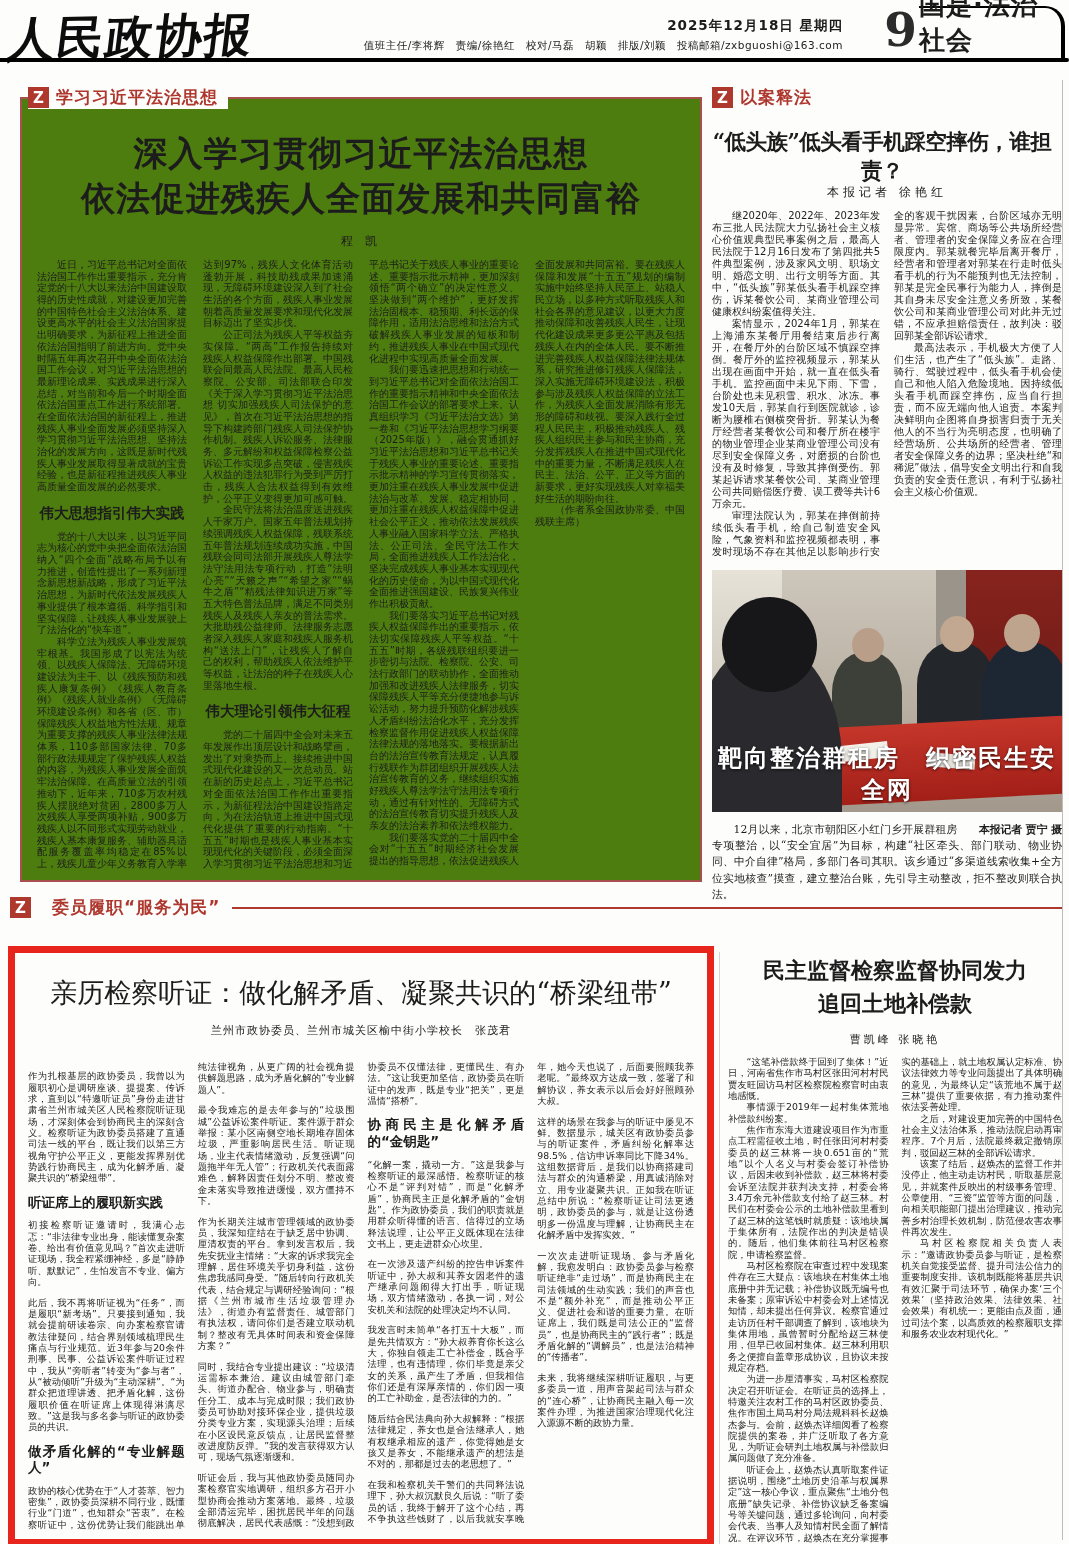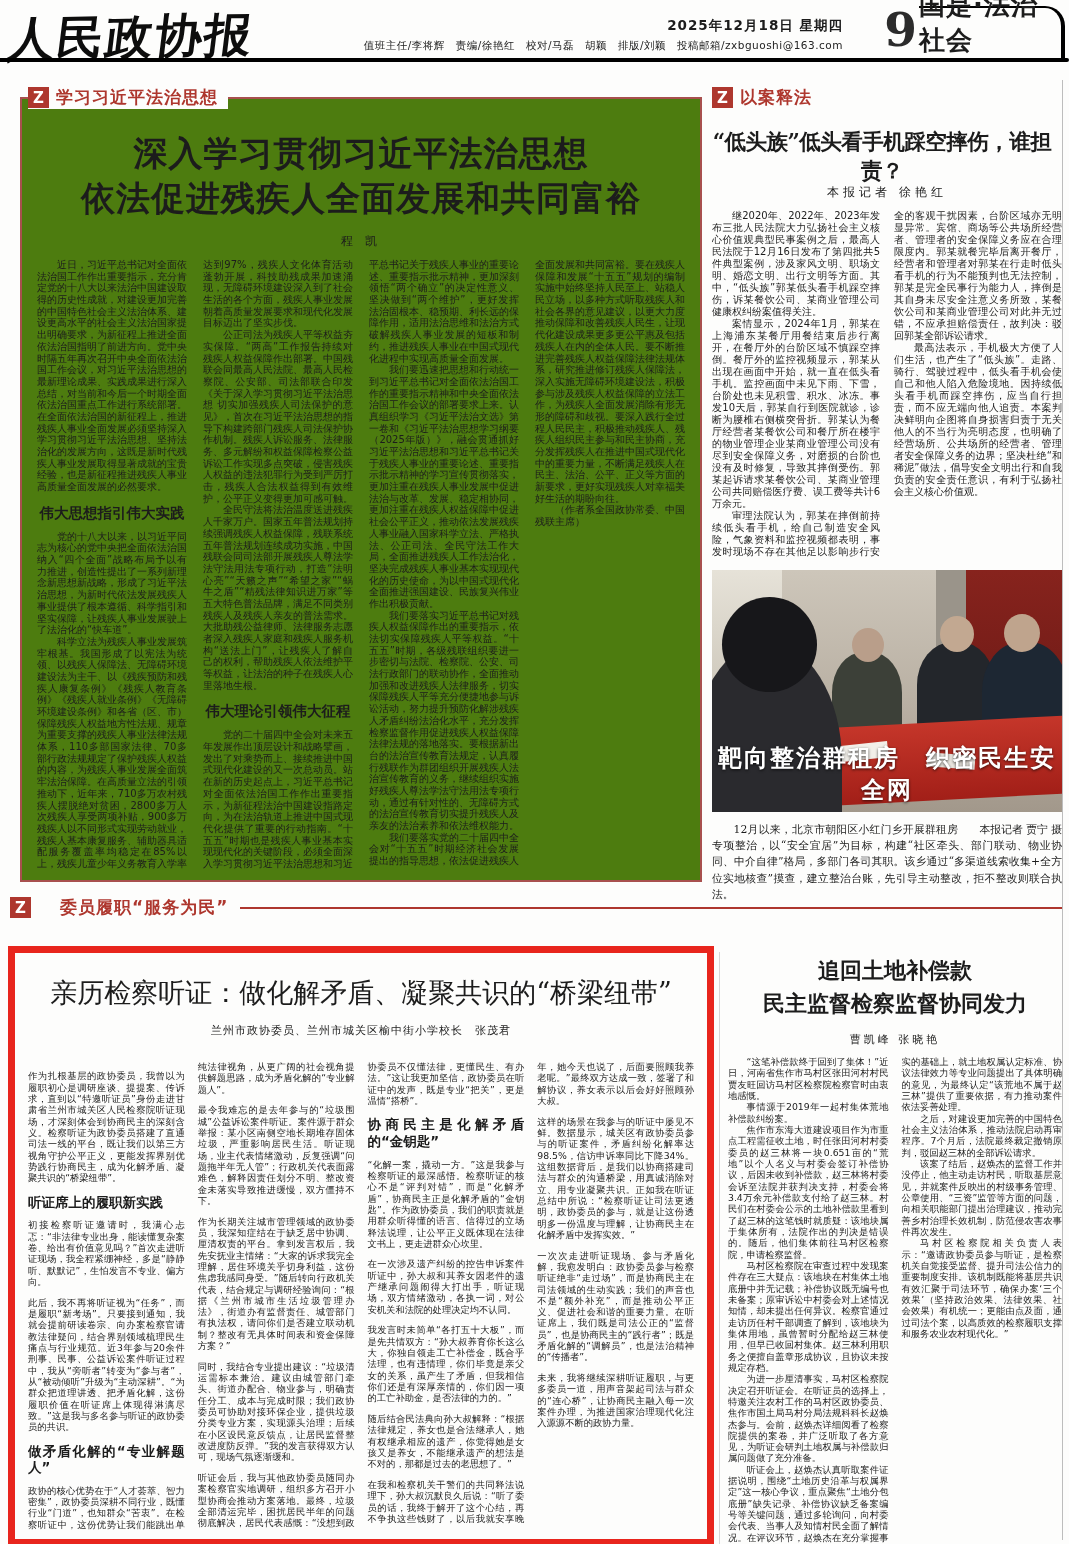--- a/index.html
+++ b/index.html
@@ -64,21 +64,21 @@
   .ph-p4h{right:22px;bottom:160px;width:36px;height:38px;border-radius:50%;background:#bfa48d;}
   .ph-table{left:0;bottom:0;width:100%;height:78px;background:linear-gradient(180deg,#c5362a,#a21f18);
       transform:skewY(-3deg);transform-origin:left bottom;}
   .ph-paper1{left:120px;bottom:52px;width:56px;height:16px;background:#f2efe9;transform:rotate(-6deg);}
   .ph-paper2{left:215px;bottom:44px;width:48px;height:14px;background:#eae6df;transform:rotate(4deg);}
   .photo-title{position:absolute;left:0;right:0;bottom:6px;text-align:center;color:#fff;
       font-size:24px;font-weight:900;letter-spacing:2px;text-shadow:0 1px 3px rgba(0,0,0,.75);}
   .caption{position:absolute;left:712px;top:822px;width:350px;font-family:"DejaVu Serif",serif;
       font-size:10.8px;line-height:1.5;text-align:justify;}
   .caption p{margin:0;text-indent:2em;}
-  .credit{float:right;white-space:nowrap;font-weight:normal;}
+  .credit{float:right;white-space:nowrap;font-weight:bold;}
   
   .red-box{position:absolute;left:8px;top:946px;width:706px;height:600px;border:7px solid #e8251d;
       background:#fdfdfc;box-sizing:border-box;}
   .hear-headline{margin-top:22px;text-align:center;font-family:"DejaVu Serif",serif;
       font-size:27px;font-weight:400;letter-spacing:0;}
   .hear-byline{margin-top:12px;font-size:11px;letter-spacing:1px;}
   .hear-body{position:absolute;left:13px;right:13px;top:108px;bottom:4px;
       column-count:4;column-gap:13px;column-fill:auto;overflow:hidden;}
   .hear-body{font-size:9.3px;line-height:1.22;text-align:justify;}
   .hear-body h3{font-size:13.5px;margin:10px 0 7px;}
@@ -163,21 +163,21 @@
     <div class="ph ph-p1"></div>
     <div class="ph ph-p1hair"></div>
     <div class="photo-title">靶向整治群租房　织密民生安全网</div>
   </div>
   <div class="caption">
     <p><span class="credit">本报记者 贾宁 摄</span><span>12月以来，北京市朝阳区小红门乡开展群租房专项整治，以“安全宜居”为目标，构建“社区牵头、部门联动、物业协同、中介自律”格局，多部门各司其职。该乡通过“多渠道线索收集+全方位实地核查”摸查，建立整治台账，先引导主动整改，拒不整改则联合执法。</span></p>
   </div>
 
   <div class="kicker-row">
     <span class="kz">Z</span>
-    <span class="ktext" style="margin-left:22px">委员履职“服务为民”</span>
+    <span class="ktext" style="margin-left:14px">委员履职“服务为民”</span>
     <span class="kline"></span>
   </div>
 
   <div class="red-box">
     <div class="hear-headline">亲历检察听证：做化解矛盾、凝聚共识的“桥梁纽带”</div>
     <div class="byline hear-byline">兰州市政协委员、兰州市城关区榆中街小学校长　张茂君</div>
     <div class="hear-body">
         <p>作为扎根基层的政协委员，我曾以为履职初心是调研座谈、提提案、传诉求，直到以“特邀听证员”身份走进甘肃省兰州市城关区人民检察院听证现场，才深刻体会到协商民主的深刻含义。检察听证为政协委员搭建了直通司法一线的平台，既让我们以第三方视角守护公平正义，更能发挥界别优势践行协商民主，成为化解矛盾、凝聚共识的“桥梁纽带”。</p>
         <h3>听证席上的履职新实践</h3>
         <p>初接检察听证邀请时，我满心忐忑：“非法律专业出身，能读懂复杂案卷、给出有价值意见吗？”首次走进听证现场，我全程紧绷神经，多是“静静听、默默记”，生怕发言不专业、偏方向。</p>
@@ -194,22 +194,22 @@
         <p>我发言时未简单“各打五十大板”，而是先共情双方：“孙大叔养育你长这么大，你独自领走工亡补偿金，既合乎法理，也有违情理，你们毕竟是亲父女的关系，虽产生了矛盾，但我相信你们还是有深厚亲情的，你们因一项的工亡补助金，是否法律的力的。”</p>
         <p>随后结合民法典向孙大叔解释：“根据法律规定，养女也是合法继承人，她有权继承相应的遗产，你觉得她是女孩又是养女，不能继承遗产的想法是不对的，那都是过去的老思想了。”</p>
         <p>在我和检察机关干警们的共同释法说理下，孙大叔沉默良久后说：“听了委员的话，我终于解开了这个心结，再不争执这些钱财了，以后我就安享晚年，她今天也说了，后面要照顾我养老呢。”最终双方达成一致，签署了和解协议，养女表示以后会好好照顾孙大叔。</p>
         <p>这样的场景在我参与的听证中屡见不鲜。数据显示，城关区有政协委员参与的听证案件，矛盾纠纷化解率达98.5%，信访申诉率同比下降34%。这组数据背后，是我们以协商搭建司法与群众的沟通桥梁，用真诚消除对立、用专业凝聚共识。正如我在听证总结中所说：“检察听证让司法更透明，政协委员的参与，就是让这份透明多一份温度与理解，让协商民主在化解矛盾中发挥实效。”</p>
         <p>一次次走进听证现场、参与矛盾化解，我愈发明白：政协委员参与检察听证绝非“走过场”，而是协商民主在司法领域的生动实践；我们的声音也不是“额外补充”，而是推动公平正义、促进社会和谐的重要力量。在听证席上，我们既是司法公正的“监督员”，也是协商民主的“践行者”；既是矛盾化解的“调解员”，也是法治精神的“传播者”。</p>
         <p>未来，我将继续深耕听证履职，与更多委员一道，用声音架起司法与群众的“连心桥”，让协商民主融入每一次案件办理，为推进国家治理现代化注入源源不断的政协力量。</p>
       </div>
   </div>
 
   <div class="land-headline">
+    <div>民主监督检察监督协同发力</div>
     <div>追回土地补偿款</div>
-    <div>民主监督检察监督协同发力</div>
   </div>
   <div class="byline land-byline">曹凯峰 张晓艳</div>
   <div class="land-body bodytext">
       <p>“这笔补偿款终于回到了集体！”近日，河南省焦作市马村区张田河村村民贾友旺回访马村区检察院检察官时由衷地感慨。</p>
       <p>事情源于2019年一起村集体荒地补偿款纠纷案。</p>
       <p>焦作市东海大道建设项目作为市重点工程需征收土地，时任张田河村村委委员的赵三林将一块0.651亩的“荒地”以个人名义与村委会签订补偿协议，后因未收到补偿款，赵三林将村委会诉至法院并获判决支持，村委会将3.4万余元补偿款支付给了赵三林。村民们在村委会公示的土地补偿款里看到了赵三林的这笔钱时就质疑：该地块属于集体所有，法院作出的判决是错误的。随后，他们集体前往马村区检察院，申请检察监督。</p>
       <p>马村区检察院在审查过程中发现案件存在三大疑点：该地块在村集体土地底册中并无记载；补偿协议既无编号也未备案；原审诉讼中村委会对上述情况知情，却未提出任何异议。检察官通过走访历任村干部调查了解到，该地块为集体用地，虽曾暂时分配给赵三林使用，但早已收回村集体。赵三林利用职务之便擅自盖章形成协议，且协议未按规定存档。</p>
       <p>为进一步厘清事实，马村区检察院决定召开听证会。在听证员的选择上，特邀关注农村工作的马村区政协委员、焦作市国土局马村分局法规科科长赵焕杰参与。会前，赵焕杰详细阅看了检察院提供的案卷，并广泛听取了各方意见，为听证会研判土地权属与补偿款归属问题做了充分准备。</p>
       <p>听证会上，赵焕杰认真听取案件证据说明，围绕“土地历史沿革与权属界定”这一核心争议，重点聚焦“土地分包底册”缺失记录、补偿协议缺乏备案编号等关键问题，通过多轮询问，向村委会代表、当事人及知情村民全面了解情况。在评议环节，赵焕杰在充分掌握事实的基础上，就土地权属认定标准、协议法律效力等专业问题提出了具体明确的意见，为最终认定“该荒地不属于赵三林”提供了重要依据，有力推动案件依法妥善处理。</p>
       <p>之后，对建设更加完善的中国特色社会主义法治体系，推动法院启动再审程序。7个月后，法院最终裁定撤销原判，驳回赵三林的全部诉讼请求。</p>

